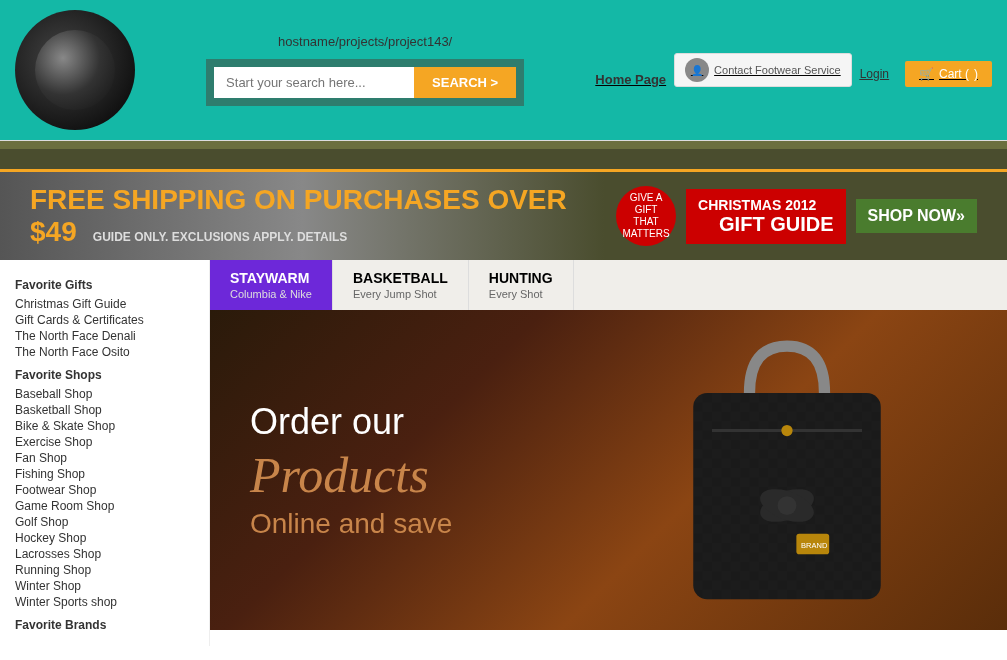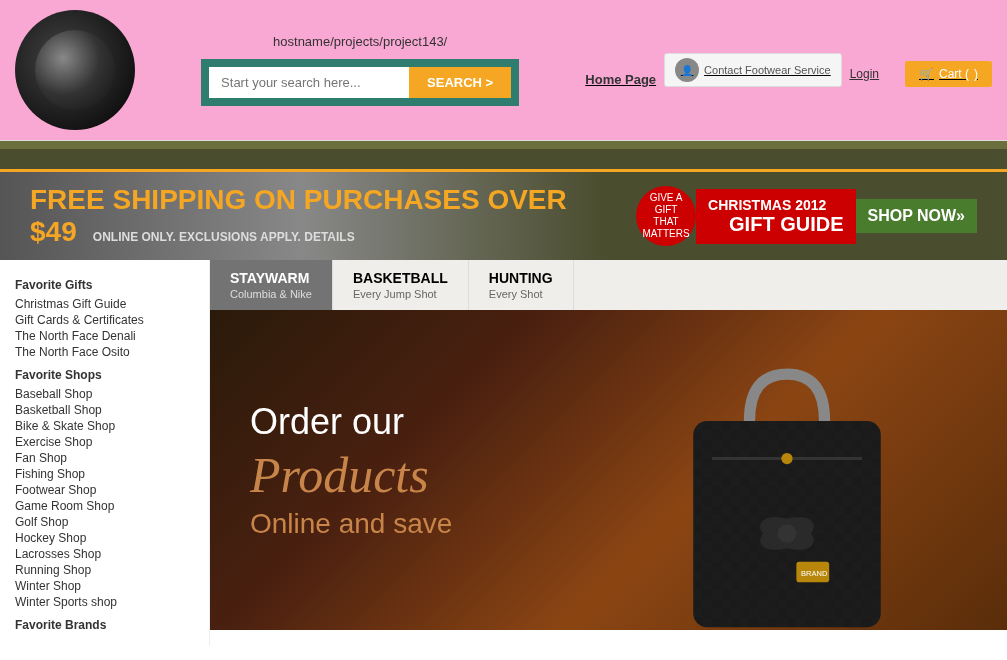--- a/index.html
+++ b/index.html
@@ -1,76 +1,76 @@
 <!DOCTYPE html>
 <html><head>
   <meta charset="utf-8">
   <style>
     * { margin: 0; padding: 0; box-sizing: border-box; }
     body { font-family: Arial, sans-serif; font-size: 12px; background: #fff; width: 1007px; }
 
     
-    .header { display: flex; align-items: center; padding: 10px 15px; background: #f9a8d4; border-bottom: 1px solid #ddd; }
+    .header { display: flex; align-items: center; padding: 10px 15px; background: #14b8a6; border-bottom: 1px solid #ddd; }
     .logo { width: 120px; height: 120px; border-radius: 50%; background: radial-gradient(circle at 40% 40%, #444, #222, #000); display: flex; align-items: center; justify-content: center; flex-shrink: 0; overflow: hidden; }
     .logo-inner { width: 80px; height: 80px; border-radius: 50%; background: radial-gradient(circle at 35% 35%, #888, #333, #111); }
     .header-center { flex: 1; padding: 0 20px; display: flex; flex-direction: column; align-items: center; }
     .url-bar { font-size: 13px; color: #333; margin-bottom: 10px; }
     .search-input { flex: 1; padding: 8px 12px; border: none; background: #fff; font-size: 13px; color: #999; outline: none; }
     .search-wrapper { display: flex; background: #2e7d6e; padding: 8px; border-radius: 0; }
     .search-inner { display: flex; background: #fff; flex: 1; }
     .search-btn { background: #f5a623; color: #fff; border: none; padding: 8px 18px; font-size: 13px; font-weight: bold; cursor: pointer; display: flex; align-items: center; gap: 4px; }
     .header-right { display: flex; flex-direction: row; align-items: flex-end; gap: 8px; text-decoration: underline; }
     .home-page-link { font-size: 13px; font-weight: bold; color: #333; }
     .contact-bar { display: flex; align-items: center; gap: 5px; background: #f5f5f5; border: 1px solid #ddd; padding: 4px 10px; border-radius: 3px; font-size: 11px; color: #555; }
     .avatar-icon { width: 24px; height: 24px; border-radius: 50%; background: #888; display: flex; align-items: center; justify-content: center; color: #fff; font-size: 10px; }
-    .login-cart { display: flex; align-items: center; gap: 26px; }
+    .login-cart { display: flex; align-items: center; gap: 16px; }
     .login-link { font-size: 12px; color: #333; text-decoration: underline; cursor: pointer; }
     .cart-btn { background: #f5a623; color: #fff; border: none; padding: 6px 14px; font-size: 12px; cursor: pointer; border-radius: 2px; display: flex; align-items: center; gap: 5px; }
 
     
     .nav-bar { background: #6b6f3e; height: 8px; }
     .nav-bar2 { background: #4a4d2e; height: 20px; display: flex; align-items: center; padding: 0 15px; gap: 20px; }
 
     
     .banner { background: linear-gradient(to right, #555 0%, #888 30%, #4a4d2e 60%); padding: 12px 30px; display: flex; align-items: center; gap: 20px; border-top: 3px solid #f5a623; }
     .banner-text { color: #fff; font-size: 22px; font-weight: bold; flex: 1; }
     .banner-text span { color: #f5a623; font-size: 28px; }
-    .banner-right { display: flex; align-items: center; }
+    .banner-right { display: flex; align-items: center; gap: 10px; }
     .gift-badge { background: #c00; color: #fff; padding: 6px 10px; font-size: 10px; text-align: center; border-radius: 50%; width: 60px; height: 60px; display: flex; flex-direction: column; align-items: center; justify-content: center; line-height: 1.2; }
     .christmas-box { background: #c00; color: #fff; padding: 8px 12px; display: flex; flex-direction: column; align-items: flex-start; }
     .christmas-title { font-size: 14px; font-weight: bold; }
     .gift-guide { font-size: 20px; font-weight: bold; margin-left: 21px; }
     .shop-now { background: #4a7c2e; color: #fff; padding: 8px 12px; font-size: 16px; font-weight: bold; display: flex; align-items: center; }
 
     
     .main { display: flex; }
 
     
     .sidebar { width: 210px; flex-shrink: 0; padding: 10px 15px; border-right: 1px solid #eee; }
     .sidebar-section-title { font-weight: bold; font-size: 12px; color: #333; margin-top: 8px; margin-bottom: 4px; }
     .sidebar-link { display: block; font-size: 12px; color: #333; text-decoration: none; padding: 1px 0; cursor: pointer; }
 
     
     .content { flex: 1; }
 
     
     .tabs { display: flex; background: #f0eeea; }
     .tab { padding: 10px 20px; cursor: pointer; border-right: 1px solid #ddd; }
-    .tab.active { background: #737373; color: #fff; }
+    .tab.active { background: #6d28d9; color: #fff; }
     .tab.active .tab-sub { color: #ddd; }
     .tab-title { font-size: 14px; font-weight: bold; }
     .tab-sub { font-size: 11px; color: #666; margin-top: 2px; }
 
     
     .hero { background: linear-gradient(135deg, #2a1a0a 0%, #4a2010 30%, #8b4513 60%, #5a2d0a 100%); min-height: 320px; display: flex; align-items: center; padding: 40px; position: relative; overflow: hidden; }
     .hero-text { color: #fff; }
     .hero-text h2 { font-size: 36px; font-weight: normal; margin-bottom: 5px; }
     .hero-text .stylized { font-size: 50px; color: #c8854a; font-style: italic; font-family: Georgia, serif; line-height: 1.1; }
     .hero-text .save { font-size: 28px; color: #c8854a; margin-top: 5px; }
-    .hero-bag { position: absolute; right: 80px; top: 36px; width: 280px; height: 300px; }
+    .hero-bag { position: absolute; right: 80px; top: 8px; width: 280px; height: 300px; }
     .bag-svg { width: 100%; height: 100%; }
   </style>
 </head>
 <body>
 
 <div class="header">
   <div class="logo">
     <div class="logo-inner"></div>
   </div>
   <div class="header-center">
@@ -98,21 +98,21 @@
     </div>
   </div>
 </div>
 
 <div class="nav-bar"></div>
 <div class="nav-bar2"></div>
 
 <div class="banner">
   <div class="banner-text">
     <span>FREE SHIPPING ON PURCHASES OVER <span>$49</span></span>
-    <span style="font-size:12px; color:#ddd; margin-left:10px;">ONLINE ONLY. EXCLUSIONS APPLY. DETAILS</span>
+    <span style="font-size:12px; color:#ddd; margin-left:10px;">GUIDE ONLY. EXCLUSIONS APPLY. DETAILS</span>
   </div>
   <div class="banner-right">
     <div class="gift-badge">
       <span>GIVE A</span>
       <span>GIFT THAT</span>
       <span>MATTERS</span>
     </div>
     <div class="christmas-box">
       <div class="christmas-title">CHRISTMAS 2012</div>
       <div class="gift-guide">GIFT GUIDE</div>

